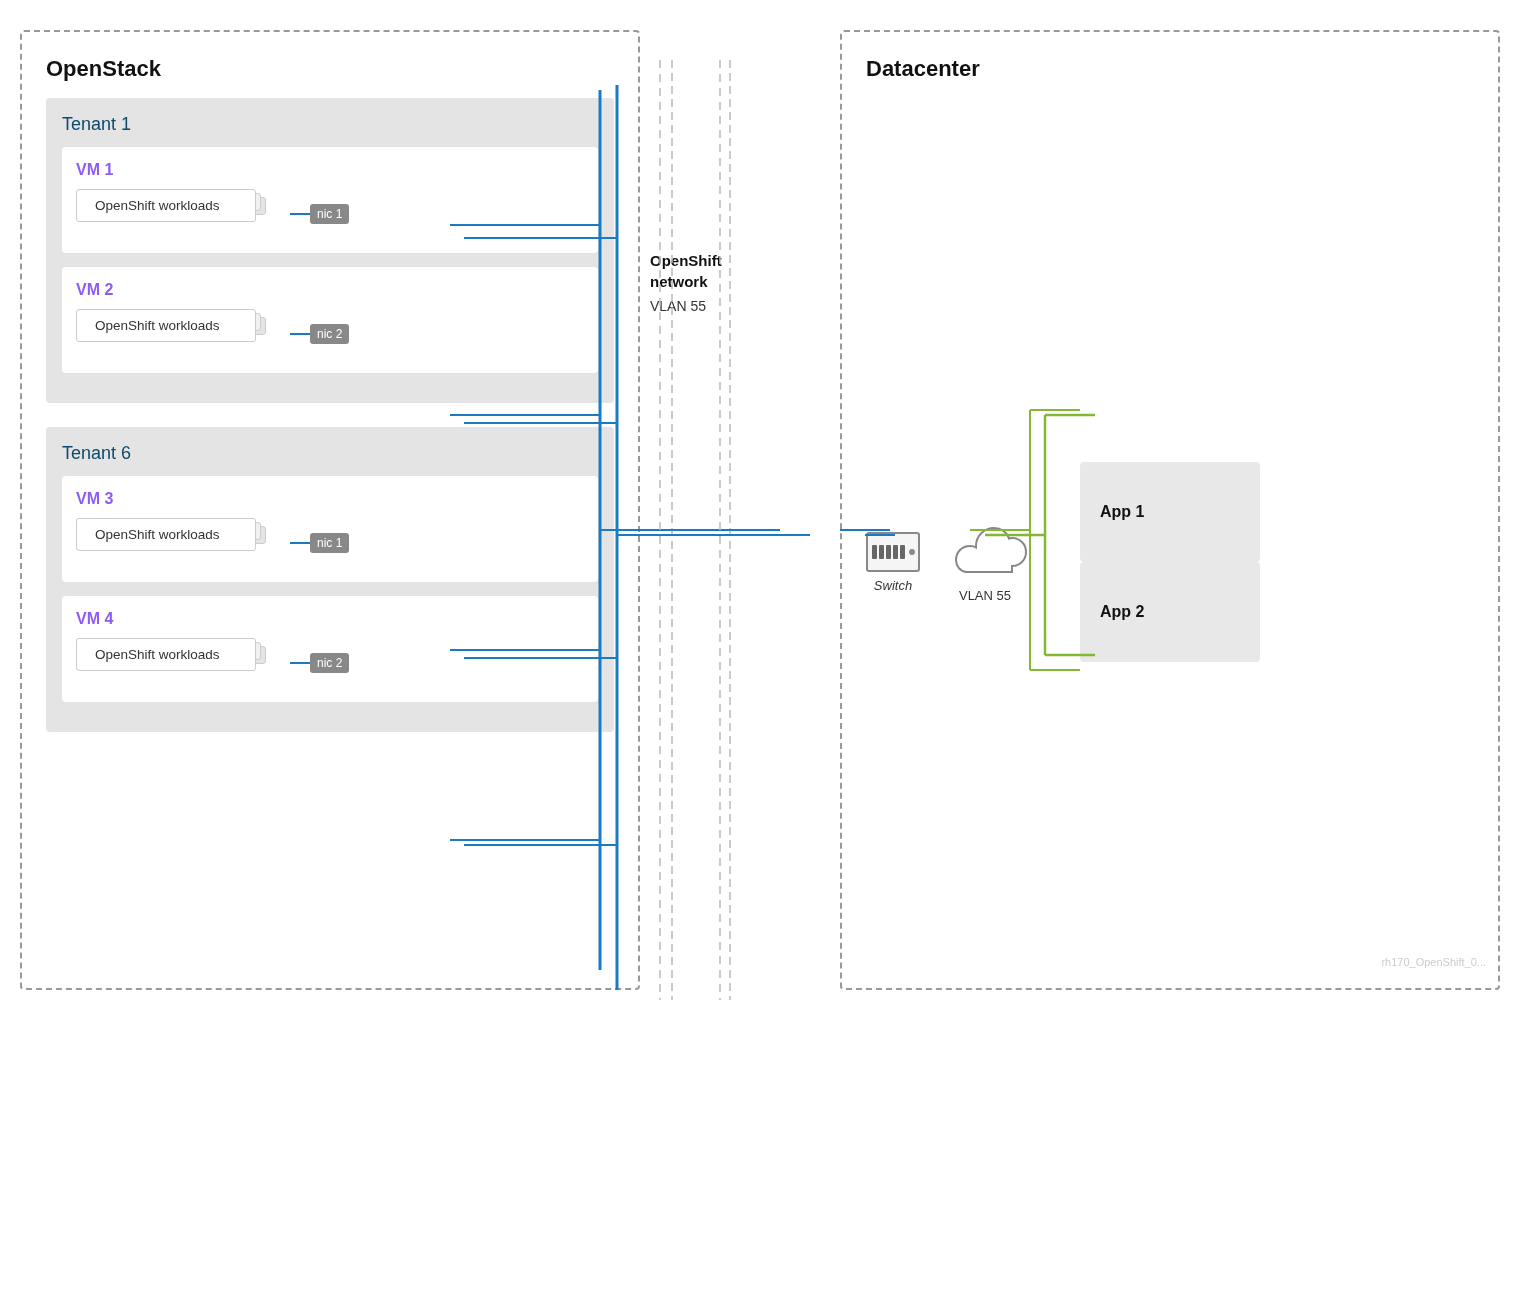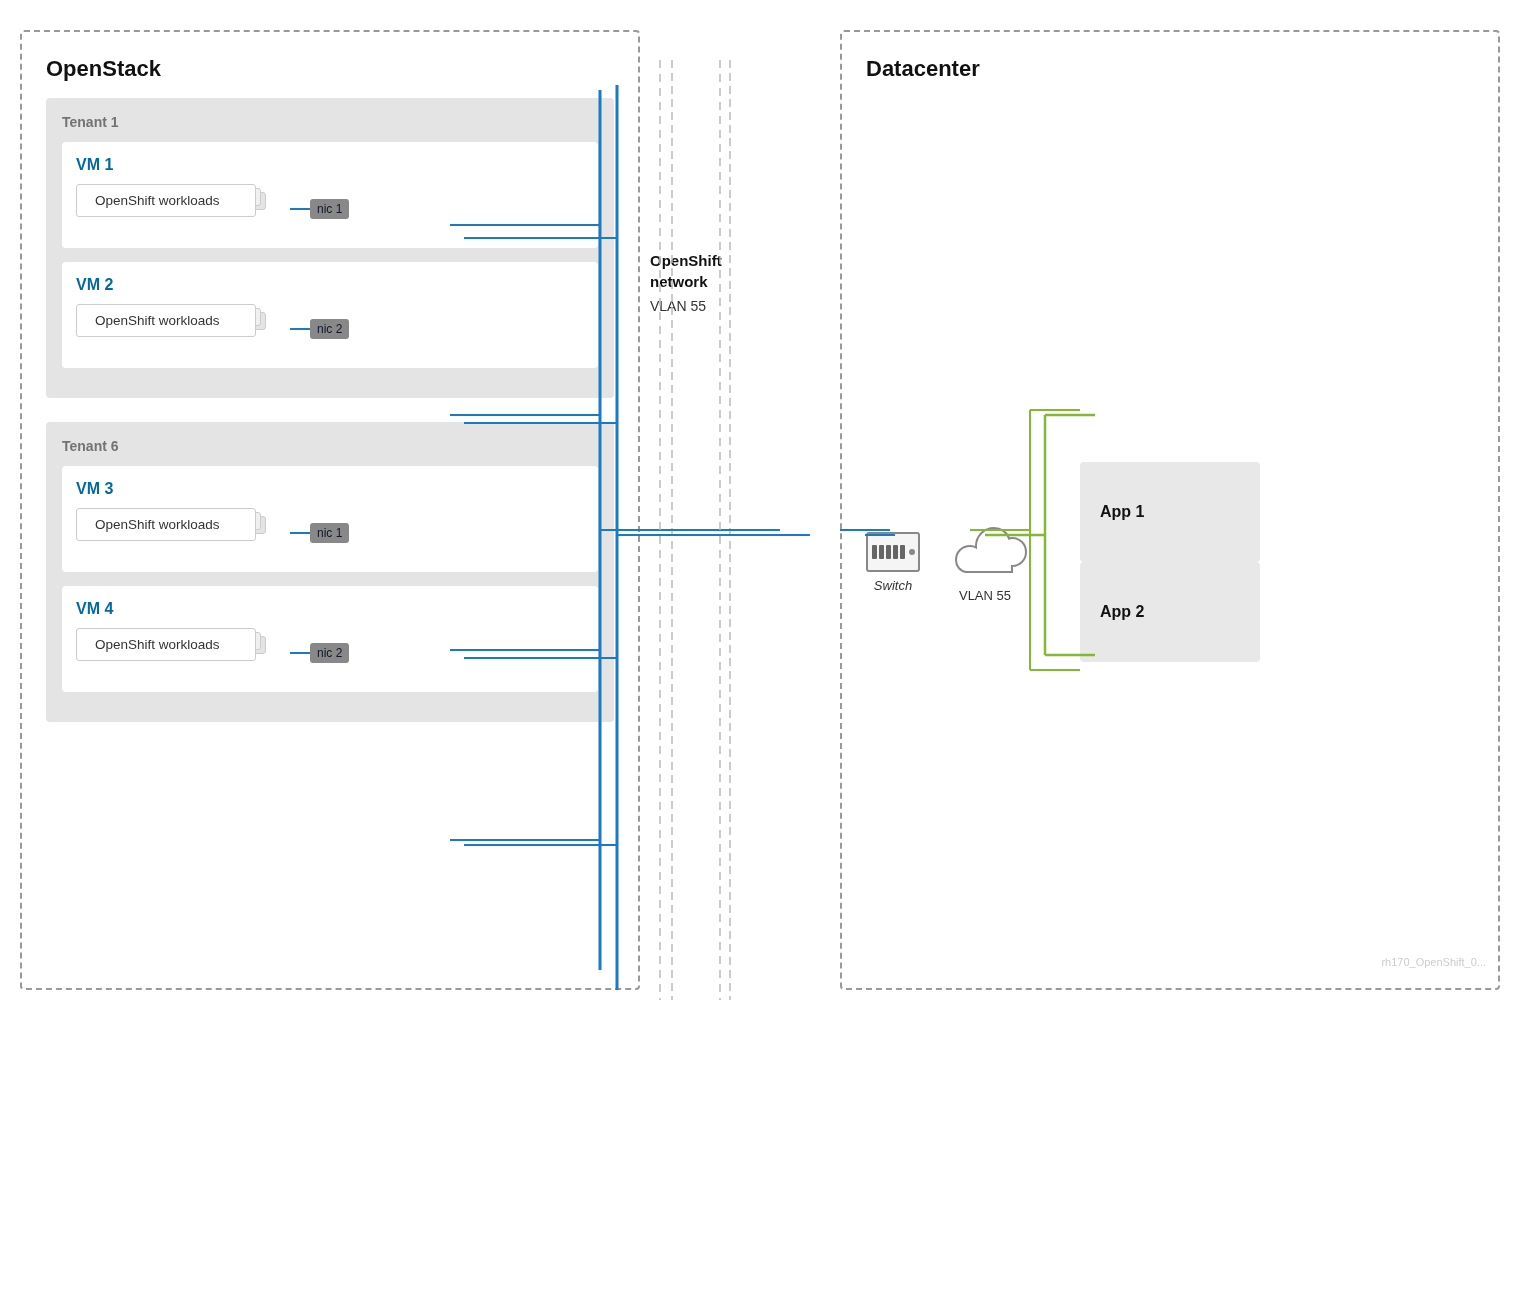--- a/index.html
+++ b/index.html
@@ -13,31 +13,31 @@
     }
 
     .region-title {
       font-size: 22px;
       font-weight: 700;
       margin-bottom: 16px;
       color: #111;
     }
 
     .tenant-title {
-      font-size: 14px;
-      font-weight: 700;
+      font-size: 18px;
+      font-weight: 400;
       margin-bottom: 12px;
-      color: #737373;
+      color: #0c4a6e;
     }
 
     .vm-title {
       font-size: 16px;
       font-weight: 700;
       margin-bottom: 10px;
-      color: #0369a1;
+      color: #8b5cf6;
     }
 
     
     .lines-svg {
       position: absolute;
       top: 0;
       left: 0;
       width: 100%;
       height: 100%;
       pointer-events: none;
@@ -164,21 +164,21 @@
     }
 
     .blue-hline {
       width: 20px;
       height: 2px;
       background: #1a7bc4;
     }
 
     .nic-tag {
       background: #888;
-      color: #0f172a;
+      color: #ffffff;
       font-size: 12px;
       padding: 3px 7px;
       border-radius: 3px;
     }
   </style>
 </head>
 <body>
 
 <div class="diagram-container">
 

